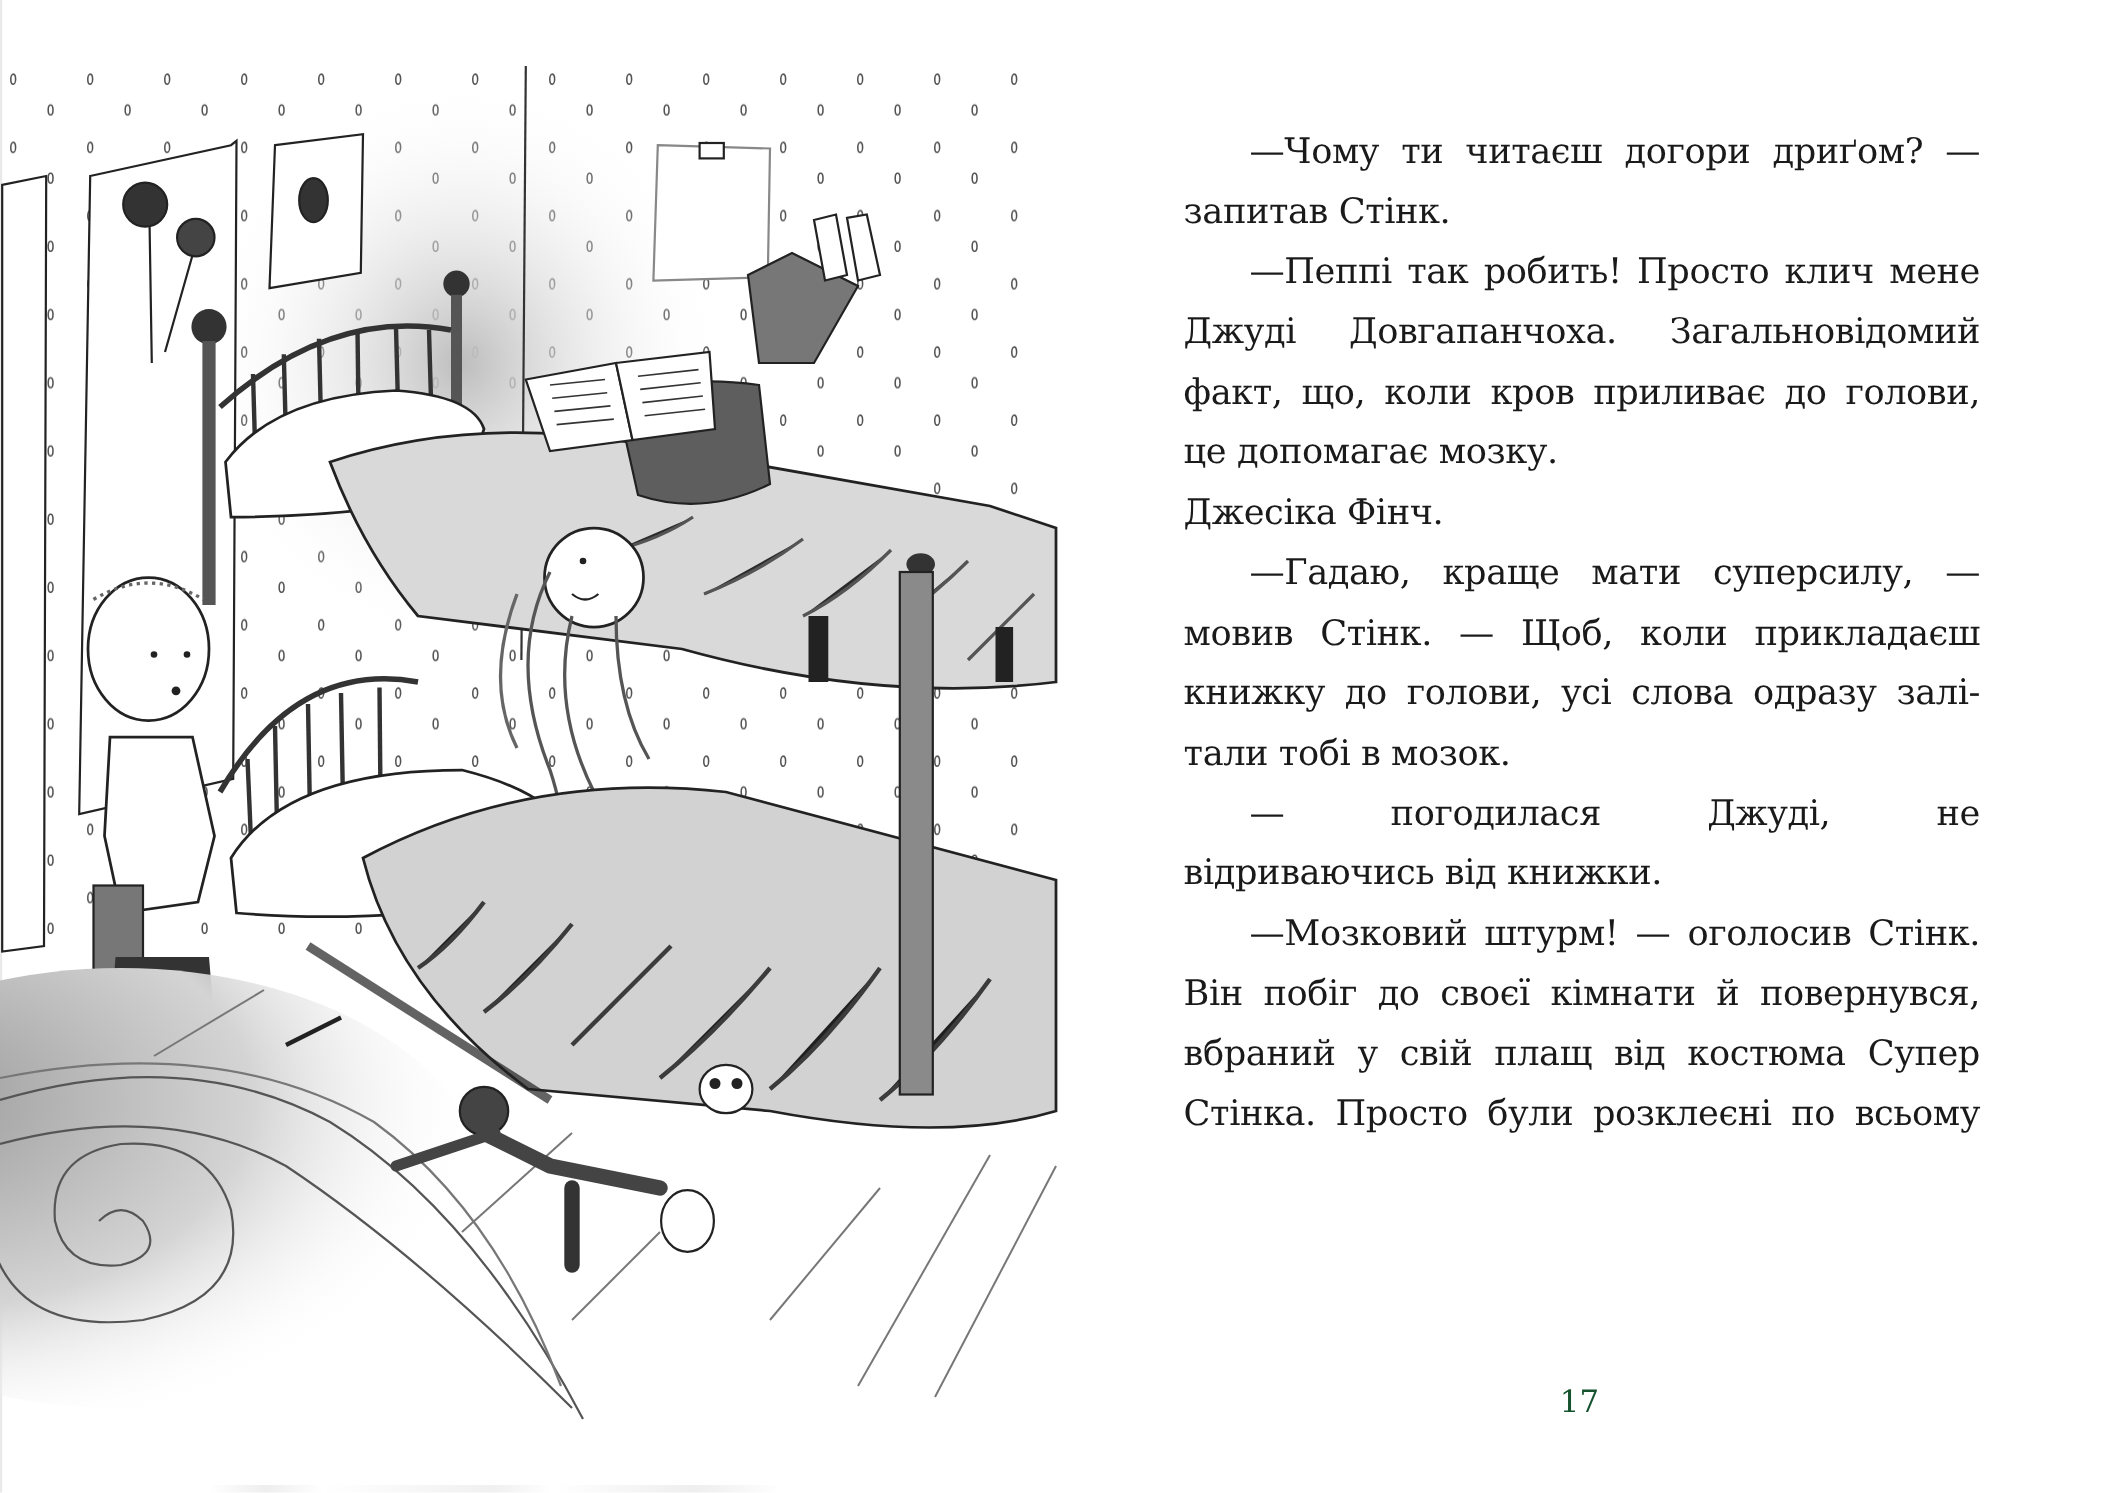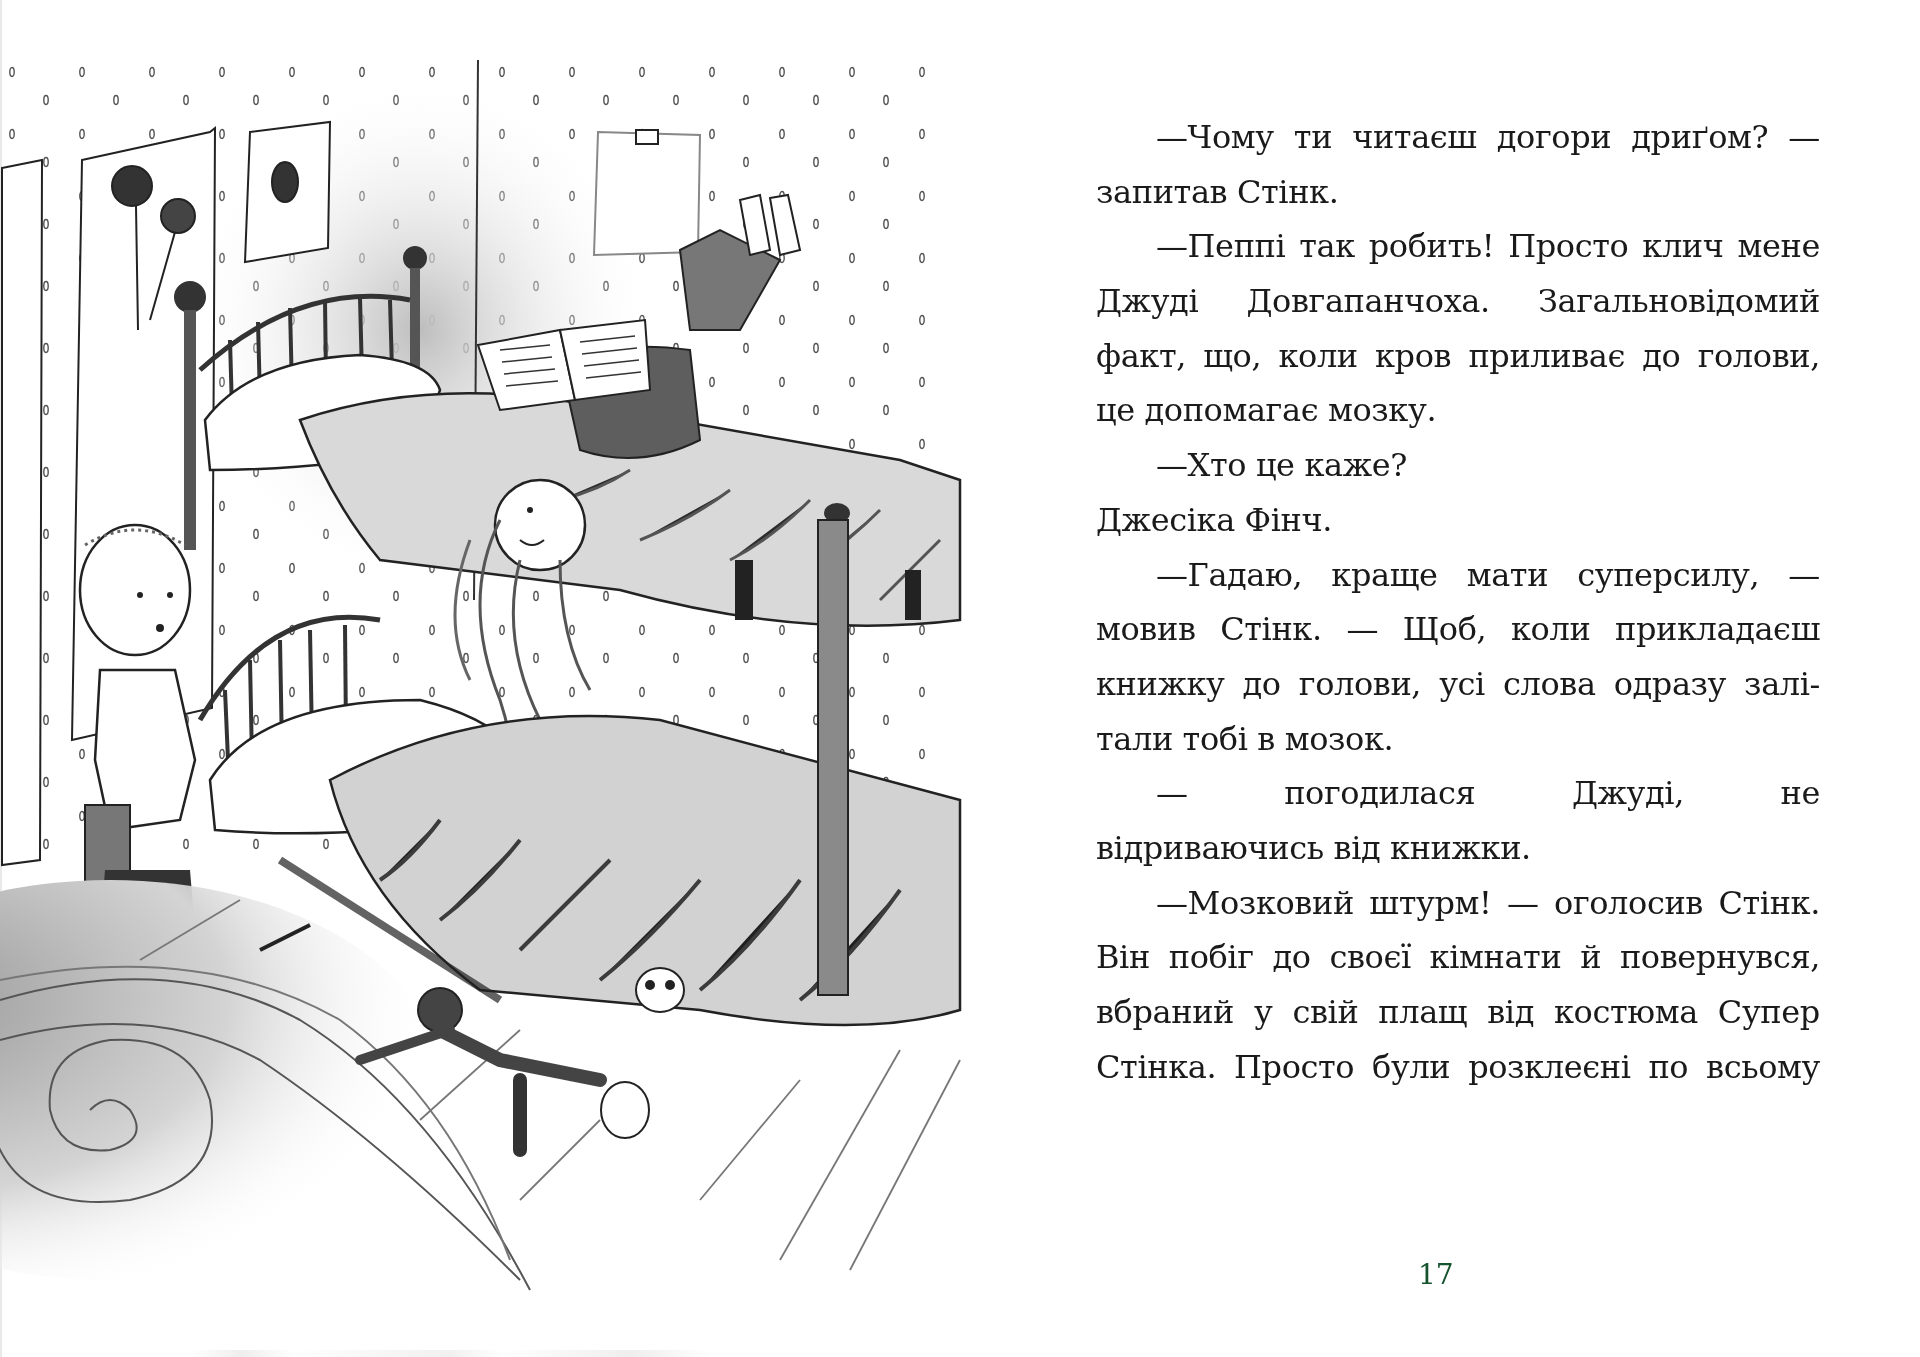--- a/index.html
+++ b/index.html
@@ -8,21 +8,20 @@
   .illustration {
     position: absolute; left: 0; top: 0; width: 970px; height: 1310px;
   }
   .illustration svg { width: 970px; height: 1310px; display: block; }
   .left-edge { position: absolute; left: 0; top: 0; width: 2px; height: 1357px; background: #e9e9e9; }
   .text-column {
     position: absolute; left: 1076px; top: 110px; width: 724px;
     font-family: "DejaVu Serif", "Liberation Serif", serif;
     font-size: 32px; color: #1a1a1a;
     letter-spacing: -0.4px;
-    margin-left: 20px;
   }
   .line {
     height: 54.7px; line-height: 54.7px; white-space: nowrap;
     display: flex; justify-content: space-between;
   }
   .line.indent { padding-left: 60px; }
   .line.last { justify-content: flex-start; }
   .line span.word { display: inline-block; }
   .page-number {
     position: absolute; left: 1418px; top: 1258px;
@@ -234,21 +233,20 @@
     <div class="line">
         <span class="word">факт,</span>
         <span class="word">що,</span>
         <span class="word">коли</span>
         <span class="word">кров</span>
         <span class="word">приливає</span>
         <span class="word">до</span>
         <span class="word">голови,</span>
       </div>
     <div class="line last">це допомагає мозку.</div>
-    <div class="line indent last">—Хто це каже?</div>
     <div class="line last">Джесіка Фінч.</div>
     <div class="line indent">
         <span class="word">—Гадаю,</span>
         <span class="word">краще</span>
         <span class="word">мати</span>
         <span class="word">суперсилу,</span>
         <span class="word">—</span>
       </div>
     <div class="line">
         <span class="word">мовив</span>

